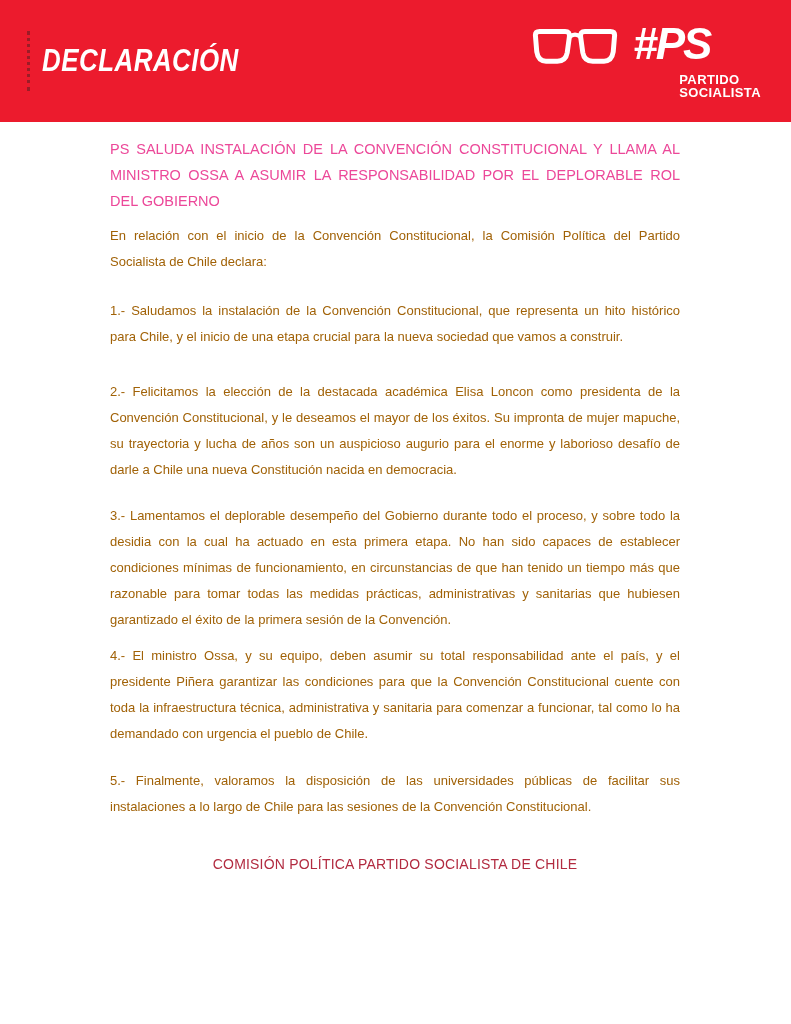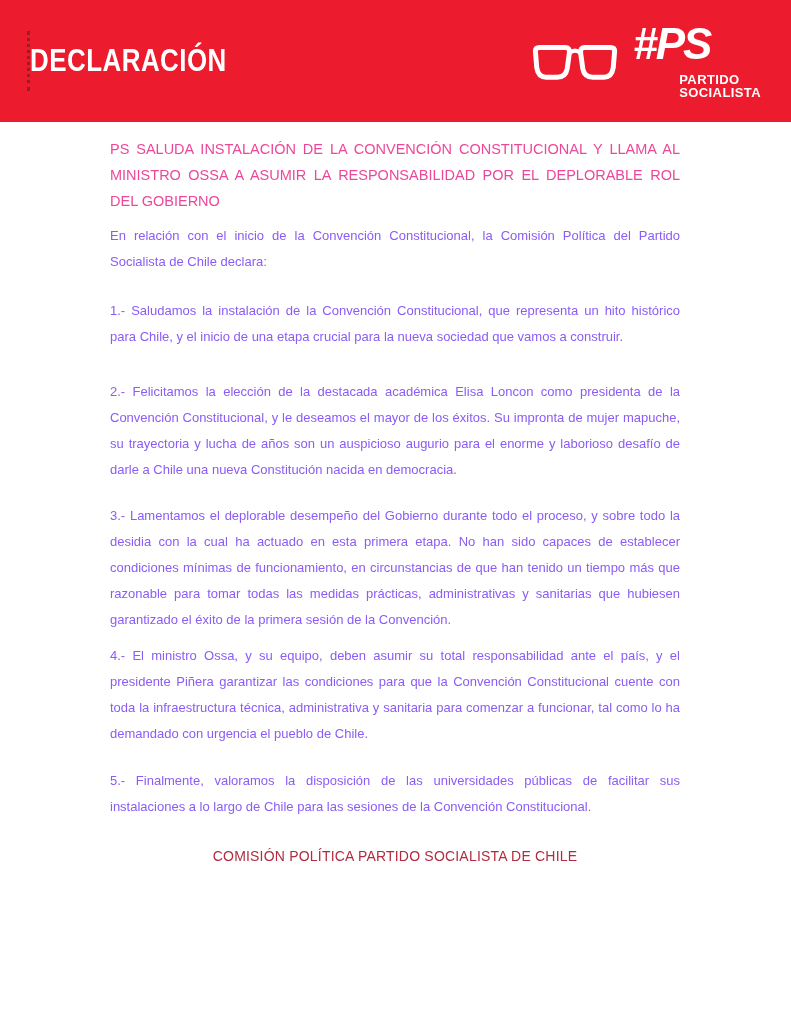--- a/index.html
+++ b/index.html
@@ -7,55 +7,55 @@
   .page {
     width:791px; height:1024px; background:#ffffff; overflow:hidden;
     font-family:"Liberation Sans", sans-serif; position:relative;
   }
   
   .banner {
     height:122px; background:#EC1B2D;
     display:flex; align-items:center; justify-content:space-between;
     padding:0 30px 0 27px;
   }
-  .banner-left { display:flex; align-items:center; gap:0; }
+  .banner-left { display:flex; align-items:center; gap:12px;font-style:italic; }
   .dotted-line { width:0; height:60px; border-left:3px dotted #9B1C27; }
   .decl-label {
     color:#ffffff; font-size:27px; font-weight:bold; letter-spacing:0.5px;
     transform:scale(0.96,1.15); transform-origin:left center; white-space:nowrap;
   }
   
-  .logo { display:flex; align-items:center; gap:12px; padding-top:2px; }
+  .logo { display:flex; align-items:flex-start; gap:12px; padding-top:2px; }
   .glasses { width:92px; height:40px; margin-top:2px; }
   .ps-col { display:flex; flex-direction:column; }
   .ps-text {
     color:#ffffff; font-size:44px; font-weight:bold; font-style:italic;
     line-height:38px; letter-spacing:-2px; white-space:nowrap;
   }
   .party-text {
     color:#ffffff; font-size:13px; font-weight:bold; line-height:13px;
     letter-spacing:0.4px; margin-left:46px; margin-top:10px; white-space:pre-line;
   }
   
   .content { padding:14px 111px 0 110px; }
   .doc-title {
     color:#ec4899; font-size:14.5px; line-height:26px; text-align:justify;
     font-weight:normal;
   }
   .intro, .para {
-    color:#8b5cf6; font-size:13px; line-height:26px; text-align:justify;
+    color:#a16207; font-size:13px; line-height:26px; text-align:justify;
   }
   .intro   { margin-top:9px; }
   .para-1  { margin-top:23px; }
   .para-2  { margin-top:29px; }
   .para-3  { margin-top:20px; }
   .para-4  { margin-top:10px; }
   .para-5  { margin-top:21px; }
   .closing {
-    color:#B22B40; font-size:14px; text-align:center; margin-top:28px;
+    color:#B22B40; font-size:14px; text-align:center; margin-top:36px;
     letter-spacing:0.2px;
   }
   .date-line {
     color:#3A3A3A; font-size:13.5px; text-align:right; padding-right:12px;
     margin-top:34px;
   }
 </style>
 </head>
 <body>
 

